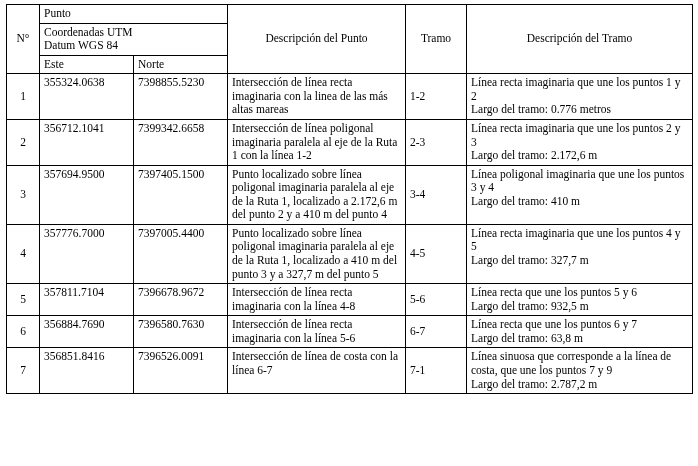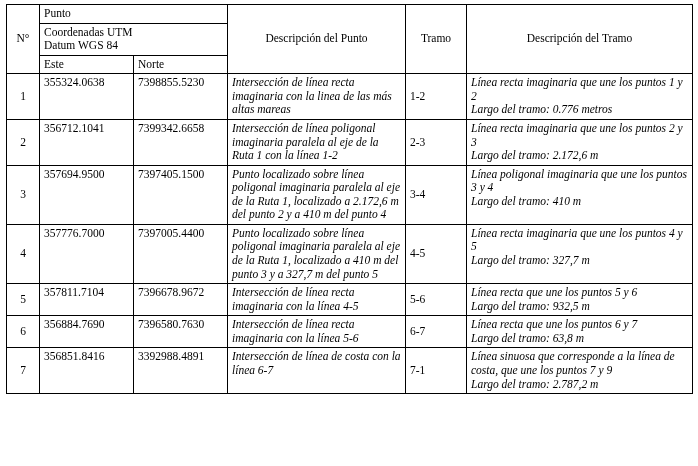--- a/index.html
+++ b/index.html
@@ -67,21 +67,20 @@
     text-align: left;
     vertical-align: top;
   }
   .cell-tramo {
     text-align: center;
     vertical-align: middle !important;
   }
   .cell-text {
     text-align: left;
     vertical-align: top;
-    font-style: italic;
   }
   .line { display: block; }
 </style>
 </head>
 <body>
 
 <div class="sheet">
   <table class="coords">
     <colgroup>
       <col class="c-n">
@@ -152,42 +151,42 @@
         <td class="cell-tramo">4-5</td>
         <td class="cell-text">
           <span class="line">Línea recta imaginaria que une los puntos 4 y 5</span>
           <span class="line">Largo del tramo: 327,7 m</span>
         </td>
       </tr>
       <tr>
         <td class="cell-n">5</td>
         <td class="cell-num">357811.7104</td>
         <td class="cell-num">7396678.9672</td>
-        <td class="cell-text">Intersección de línea recta imaginaria con la línea 4-5</td>
+        <td class="cell-text">Intersección de línea recta imaginaria con la línea 4-8</td>
         <td class="cell-tramo">5-6</td>
         <td class="cell-text">
           <span class="line">Línea recta que une los puntos 5 y 6</span>
           <span class="line">Largo del tramo: 932,5 m</span>
         </td>
       </tr>
       <tr>
         <td class="cell-n">6</td>
         <td class="cell-num">356884.7690</td>
         <td class="cell-num">7396580.7630</td>
         <td class="cell-text">Intersección de línea recta imaginaria con la línea 5-6</td>
         <td class="cell-tramo">6-7</td>
         <td class="cell-text">
           <span class="line">Línea recta que une los puntos 6 y 7</span>
           <span class="line">Largo del tramo: 63,8 m</span>
         </td>
       </tr>
       <tr>
         <td class="cell-n">7</td>
         <td class="cell-num">356851.8416</td>
-        <td class="cell-num">3392988.4891</td>
+        <td class="cell-num">7396526.0091</td>
         <td class="cell-text">Intersección de línea de costa con la línea 6-7</td>
         <td class="cell-tramo">7-1</td>
         <td class="cell-text">
           <span class="line">Línea sinuosa que corresponde a la línea de costa, que une los puntos 7 y 9</span>
           <span class="line">Largo del tramo: 2.787,2 m</span>
         </td>
       </tr>
     </tbody>
   </table>
 </div>

